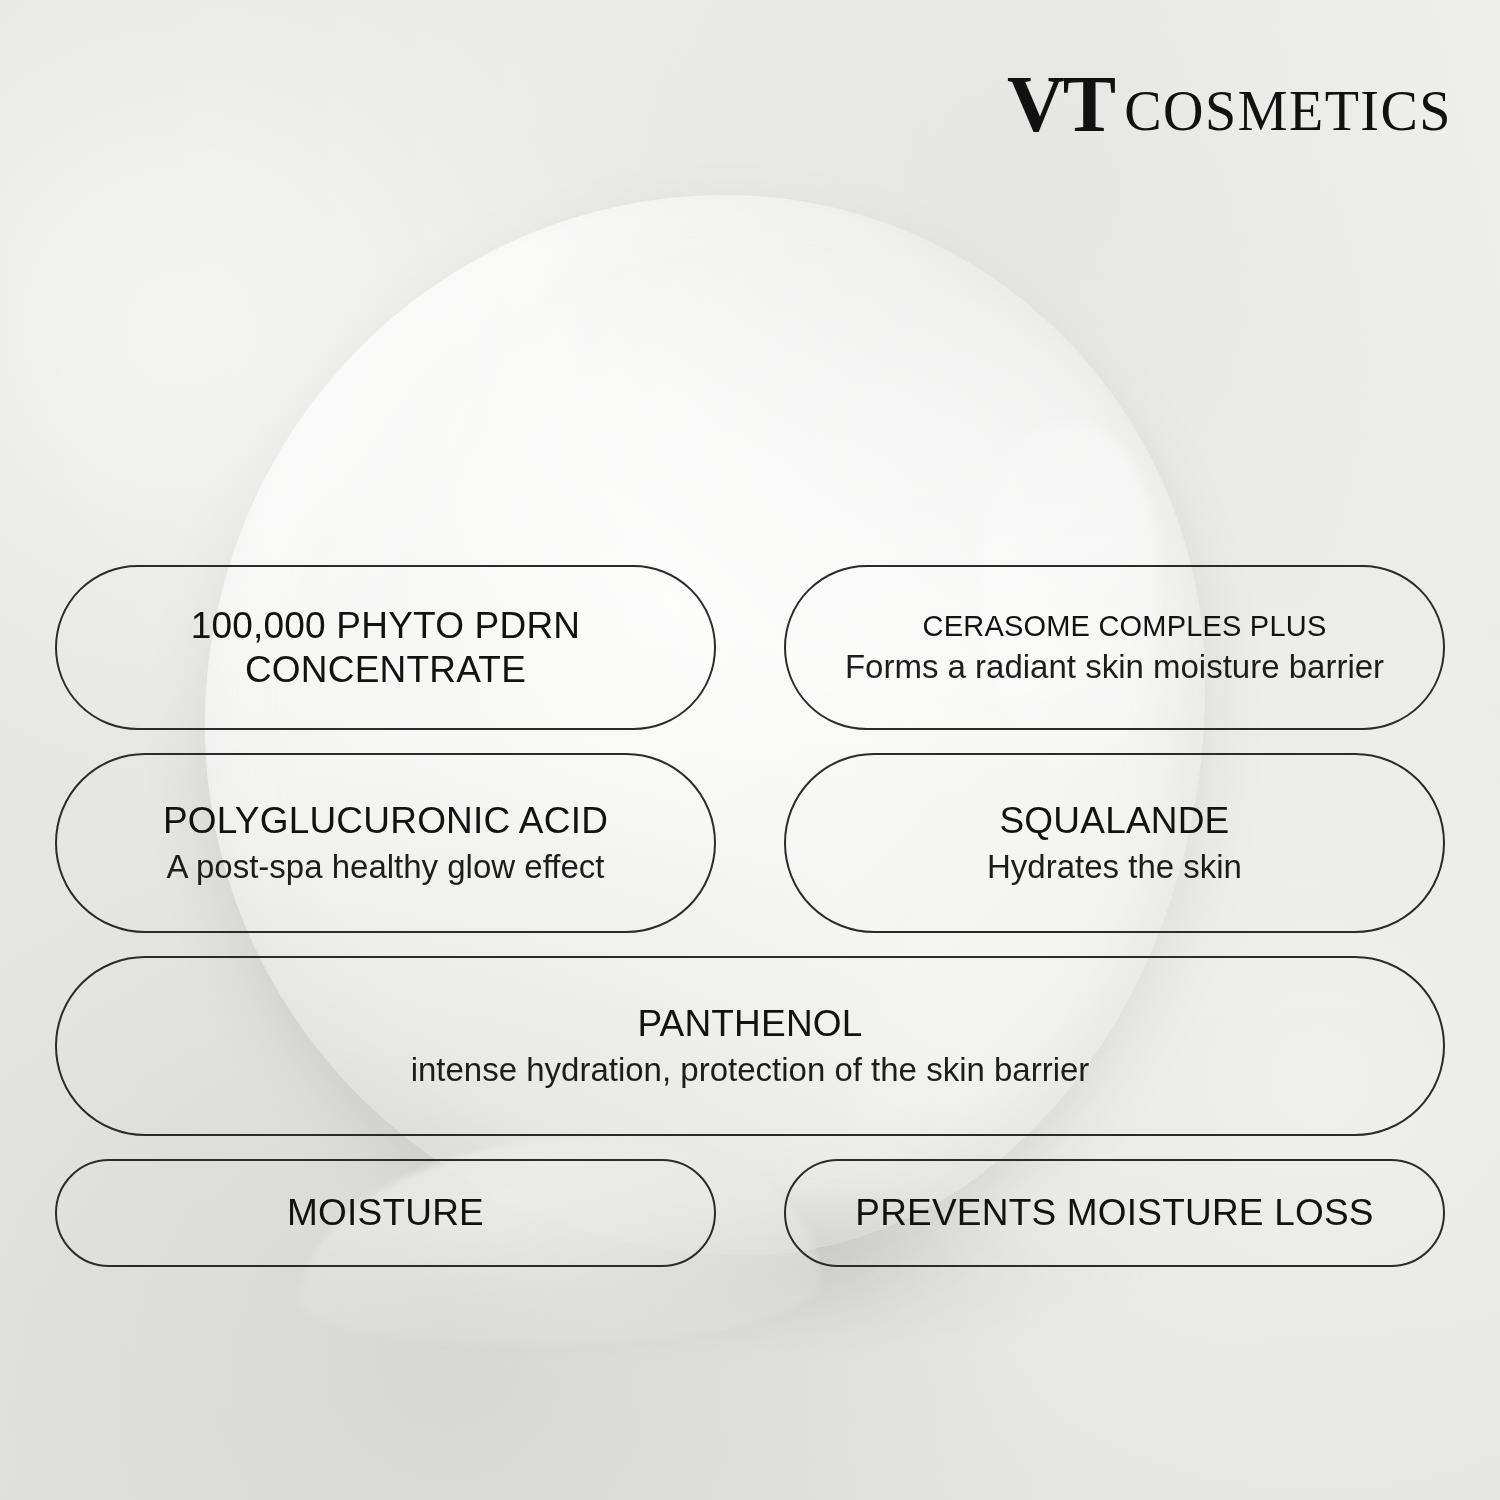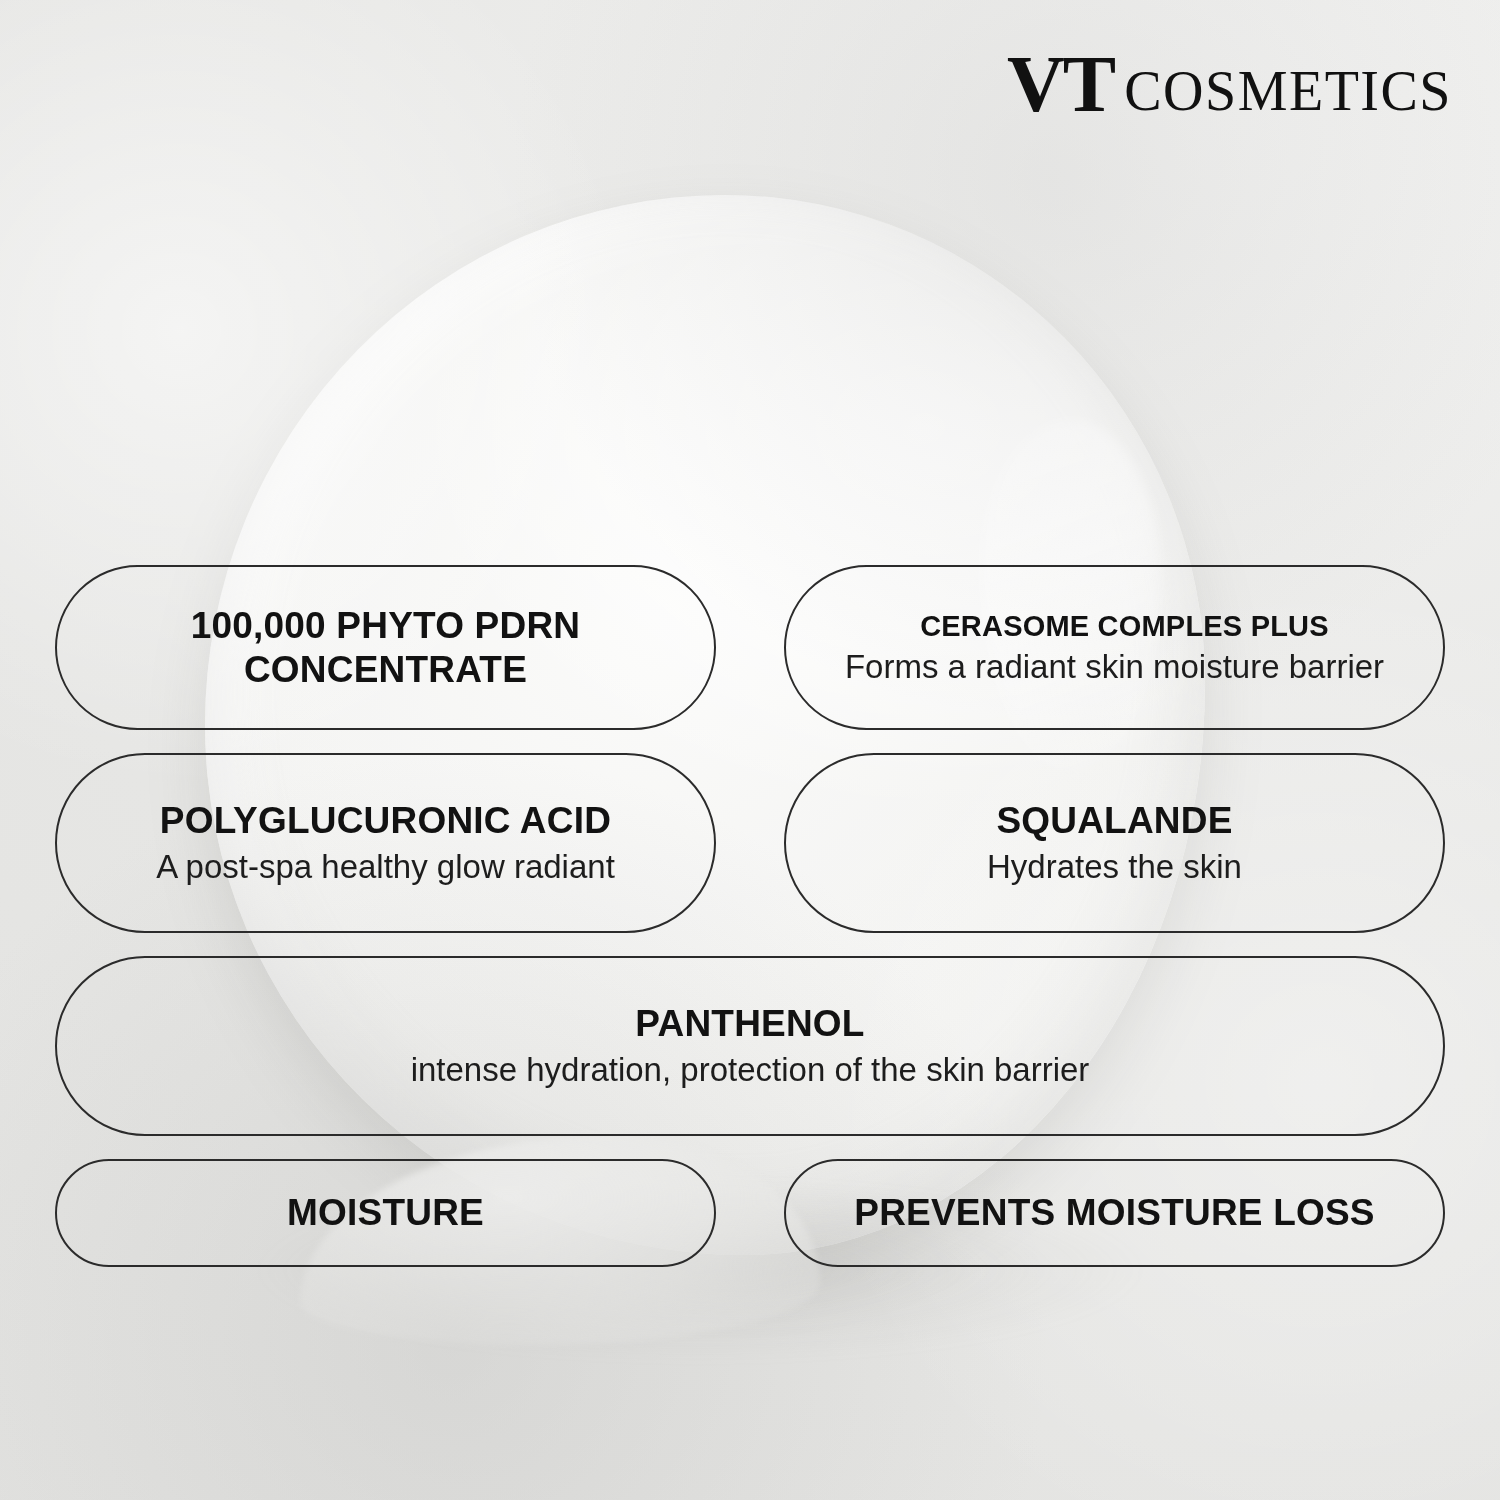--- a/index.html
+++ b/index.html
@@ -80,21 +80,21 @@
     height: 180px;
     border-radius: 50%;
     background: radial-gradient(ellipse at 50% 50%, rgba(160,160,158,0.22) 0%, rgba(160,160,158,0) 70%);
     filter: blur(8px);
   }
 
   
   .logo {
     position: absolute;
     right: 48px;
-    top: 48px;
+    top: 68px;
     display: flex;
     align-items: flex-end;
     gap: 10px;
     color: #111;
   }
   .logo-vt {
     font-family: "Liberation Serif", serif;
     font-size: 80px;
     line-height: 0.92;
     font-weight: 700;
@@ -146,21 +146,21 @@
     padding: 12px 30px;
   }
   .pill.half { width: 661px; }
   .pill.full { width: 1390px; }
   .pill.h-tall { height: 165px; }
   .pill.h-mid { height: 180px; }
   .pill.h-short { height: 108px; }
 
   .pill-title {
     font-size: 37px;
-    font-weight: 700;
+    font-weight: 400;
     color: #121212;
     letter-spacing: 0.2px;
     line-height: 1.18;
   }
   .pill-title.small { font-size: 29px; margin-left: 20px; }
   .pill-sub {
     font-size: 33px;
     font-weight: 400;
     color: #1d1d1d;
     line-height: 1.2;
@@ -194,21 +194,21 @@
       </div>
       <div class="pill half h-tall">
         <div class="pill-title small">CERASOME COMPLES PLUS</div>
         <div class="pill-sub">Forms a radiant skin moisture barrier</div>
       </div>
     </div>
 
     <div class="row">
       <div class="pill half h-mid">
         <div class="pill-title">POLYGLUCURONIC ACID</div>
-        <div class="pill-sub">A post-spa healthy glow radiant</div>
+        <div class="pill-sub">A post-spa healthy glow effect</div>
       </div>
       <div class="pill half h-mid">
         <div class="pill-title">SQUALANDE</div>
         <div class="pill-sub">Hydrates the skin</div>
       </div>
     </div>
 
     <div class="row">
       <div class="pill full h-mid">
         <div class="pill-title">PANTHENOL</div>

